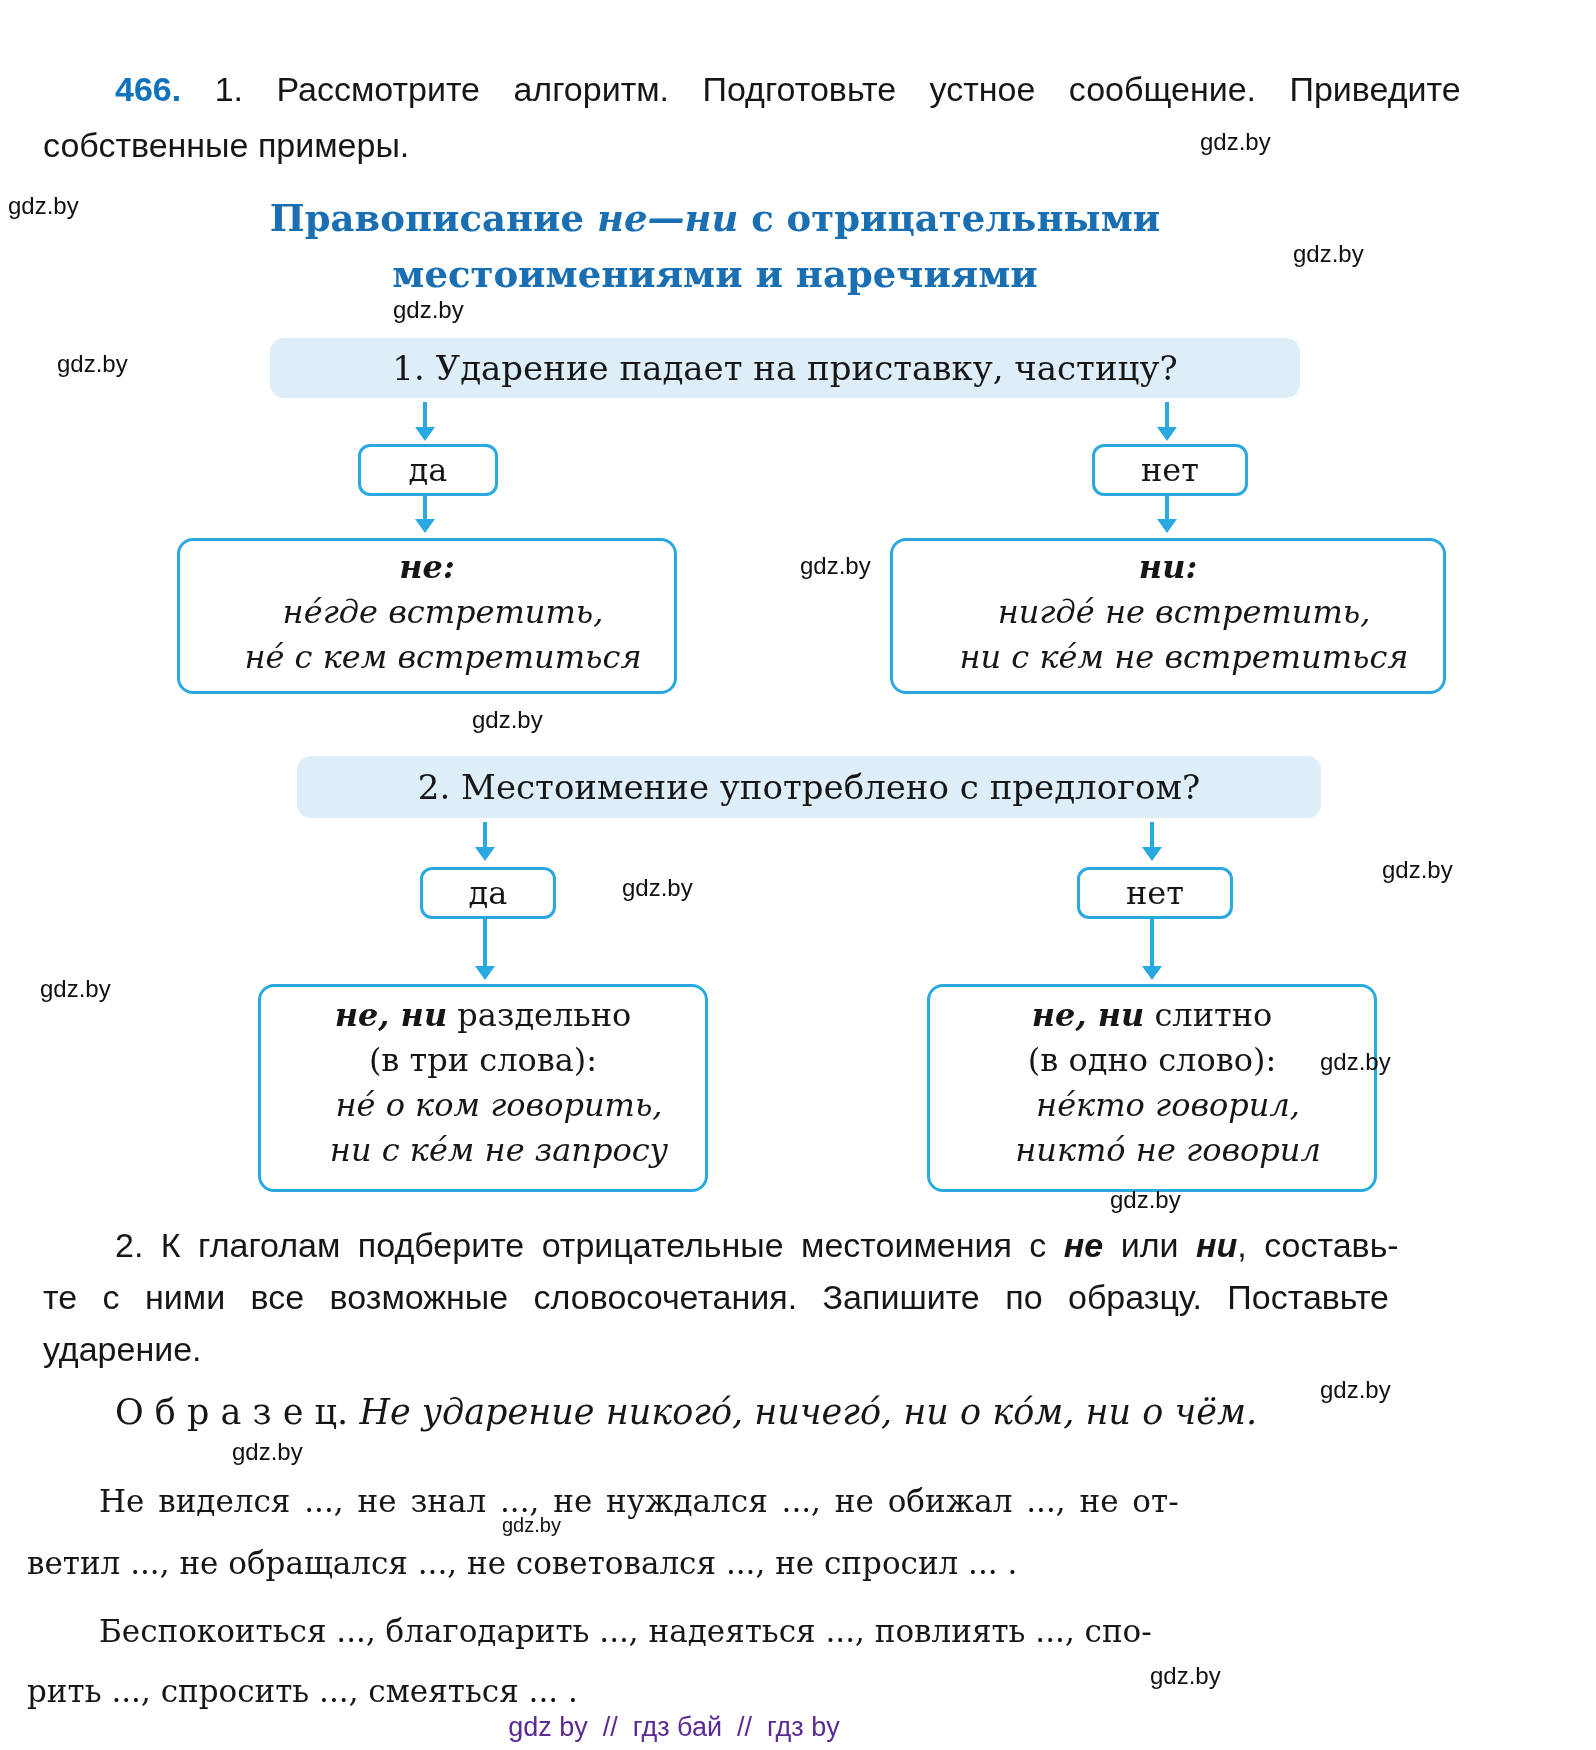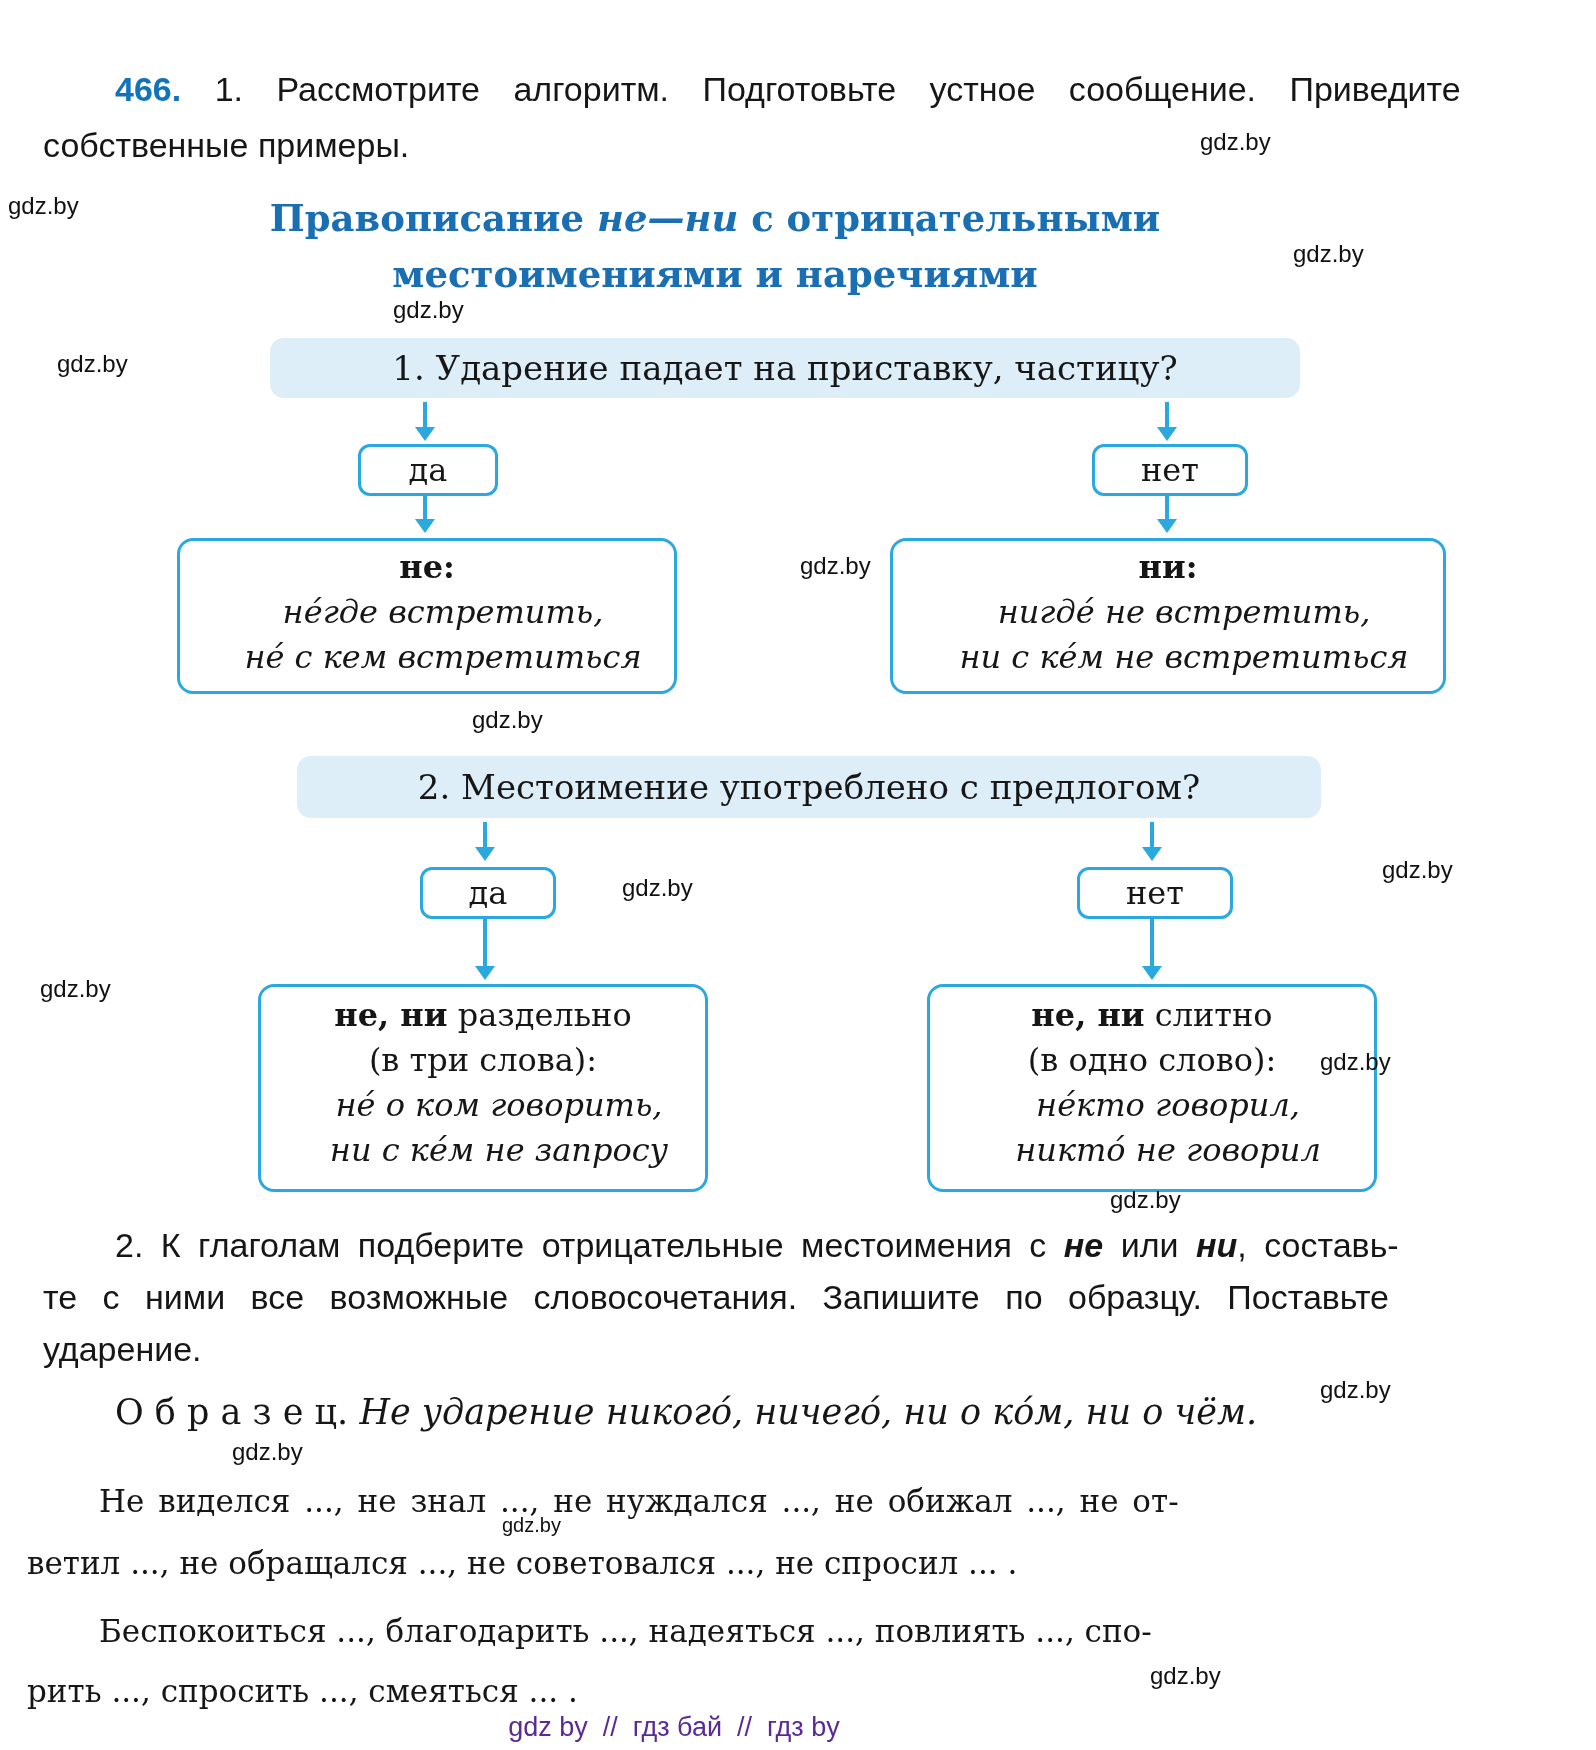--- a/index.html
+++ b/index.html
@@ -14,21 +14,21 @@
   .title{left:55px;width:1320px;text-align:center;font-family:"DejaVu Serif",serif;
          font-weight:bold;font-size:37px;color:#1a6eb2;}
   .qbox{background:#ddeef8;border-radius:14px;font-family:"DejaVu Serif",serif;
         font-size:34px;text-align:center;color:#161616;}
   .ynbox{background:#ffffff;border:3px solid #2aa8e0;border-radius:12px;
          font-family:"DejaVu Serif",serif;font-size:32px;text-align:center;color:#161616;}
   .rbox{background:#ffffff;border:3px solid #2aa8e0;border-radius:16px;
         font-family:"DejaVu Serif",serif;font-size:32px;text-align:center;color:#161616;}
   .rline{font-style:italic;line-height:45px;padding-left:32px;}
   .rhead{line-height:45px;}
-  .bi{font-weight:bold;}
+  .bi{font-weight:bold;font-style:italic;}
   .arrow{position:absolute;width:4px;background:#2aa8e0;}
   .arrow::after{content:"";position:absolute;bottom:-13px;left:-8px;width:0;height:0;
                 border-left:10px solid transparent;border-right:10px solid transparent;
                 border-top:14px solid #2aa8e0;}
   .wm{position:absolute;font-family:"Liberation Sans",sans-serif;font-size:24px;color:#111111;}
   .wm-sm{font-size:20px;}
   .sample{left:115px;width:1440px;font-family:"DejaVu Serif",serif;font-size:35px;}
   .verbs{left:27px;width:1530px;font-family:"DejaVu Serif",serif;font-size:31px;line-height:50px;}
   .footer{left:0;top:1712px;width:1348px;text-align:center;font-size:27px;
           color:#5b2a94;white-space:pre;}

